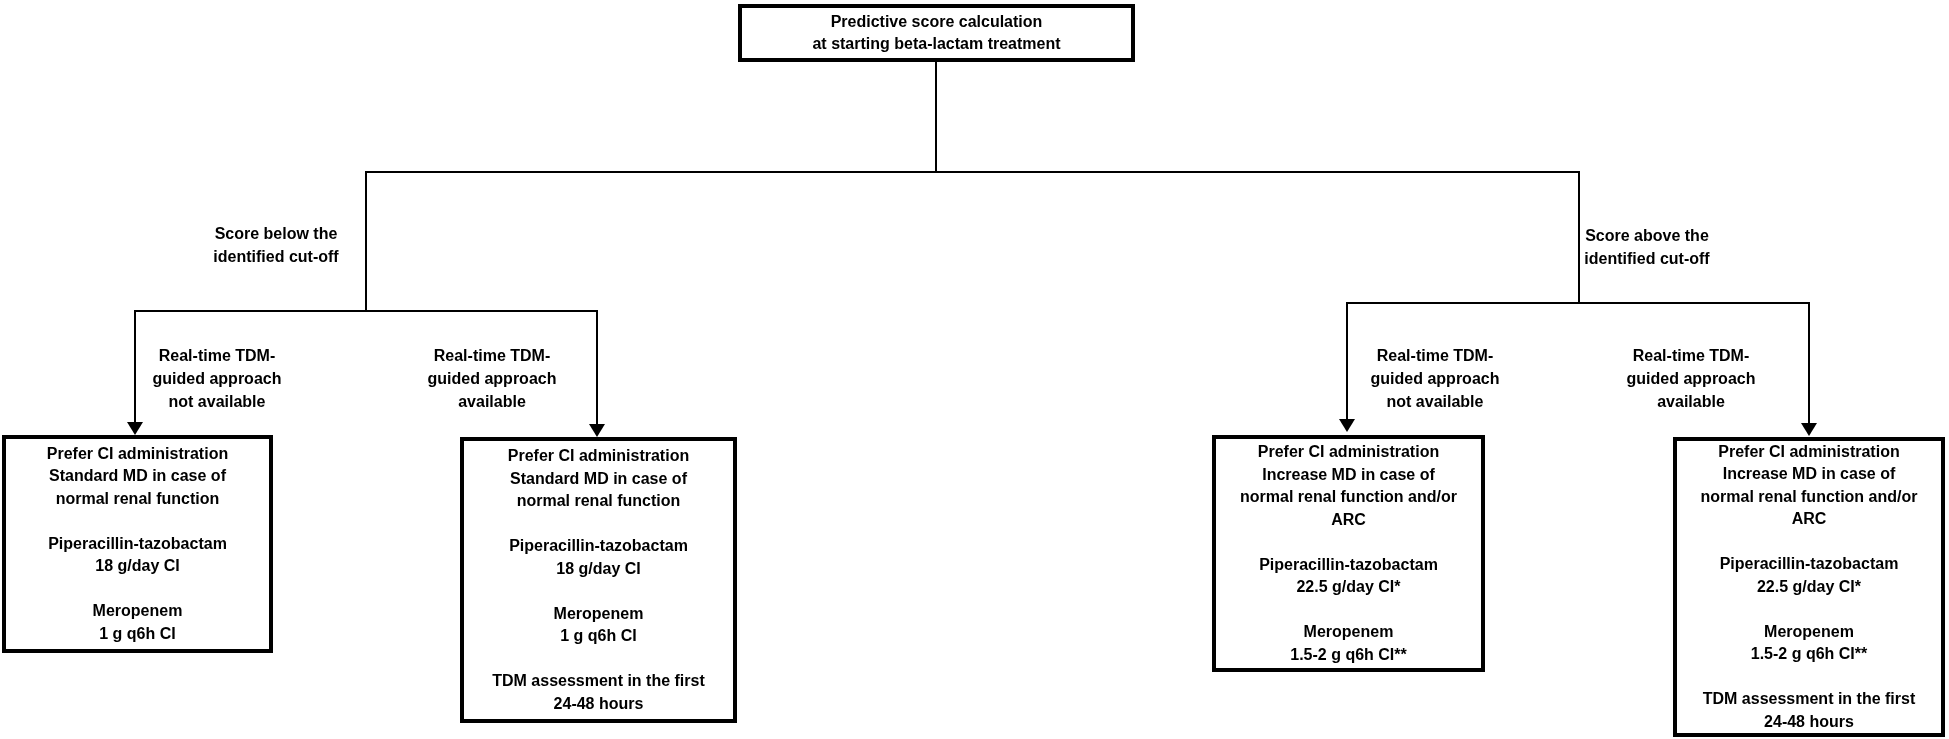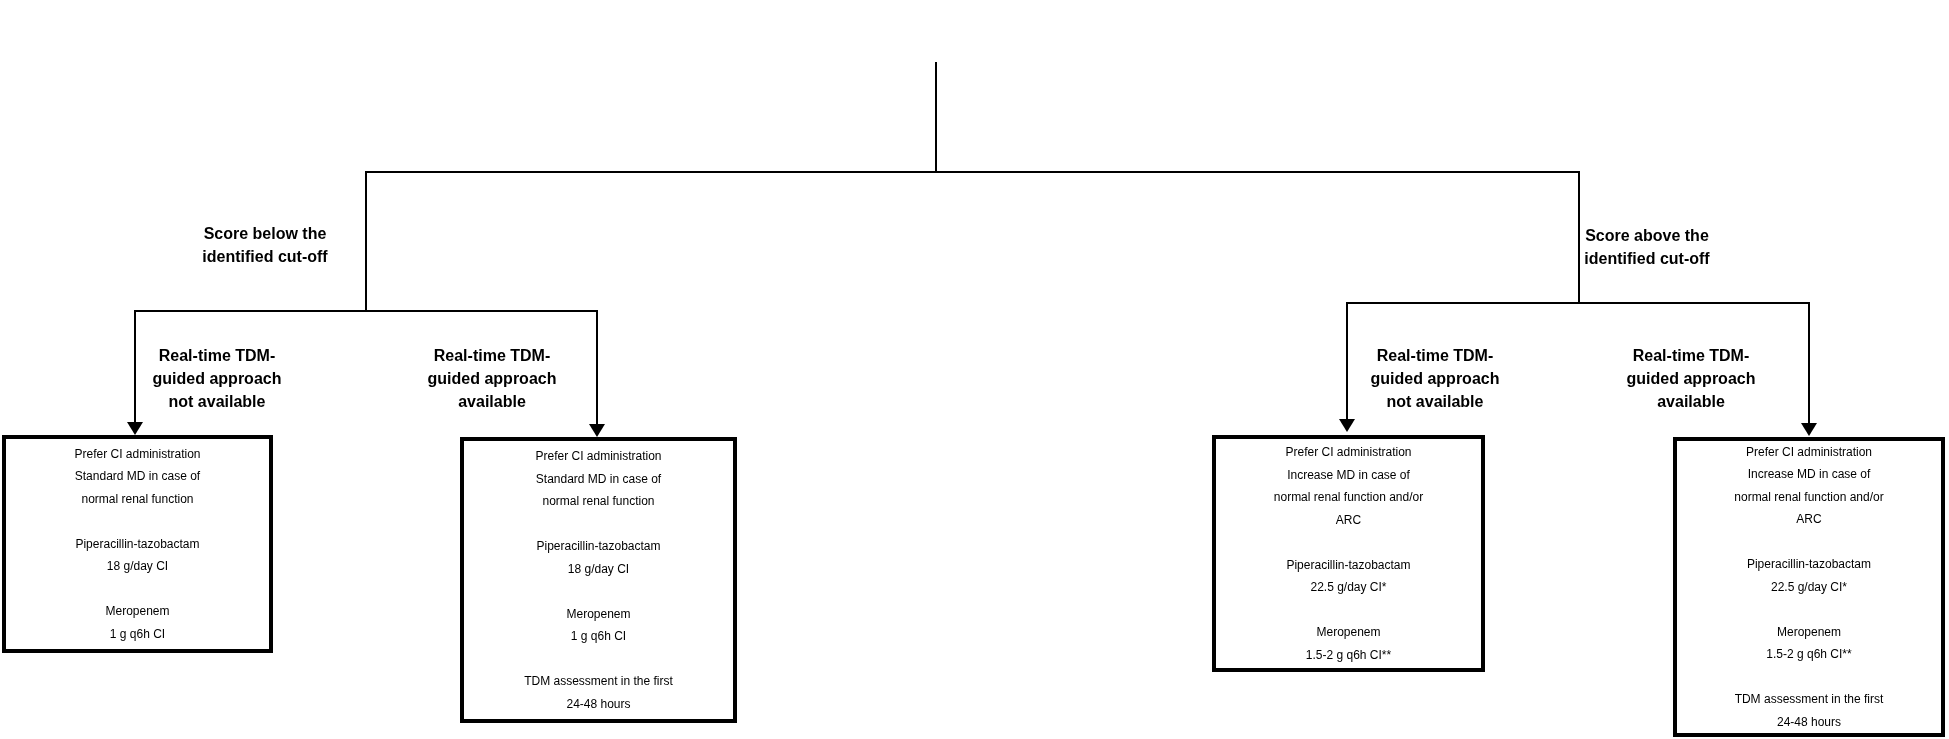--- a/index.html
+++ b/index.html
@@ -21,24 +21,24 @@
     justify-content:center;
     text-align:center;
   }
   .root-box{
     font-weight:bold;
     font-size:16px;
     line-height:22px;
     white-space:pre-line;
   }
   .outcome{
-    font-size:12px;
+    font-size:16px;
     line-height:22.5px;
     white-space:pre-line;
-    font-weight:normal;
+    font-weight:bold;
   }
   .line{
     position:absolute;
     background:#000000;
   }
   .cond-label,.opt-label{
     position:absolute;
     font-weight:bold;
     font-size:16px;
     line-height:23px;
@@ -51,41 +51,45 @@
     border-left:8px solid transparent;
     border-right:8px solid transparent;
     border-top:13px solid #000000;
   }
 </style>
 </head>
 <body>
 
 <div id="canvas">
 
+  <div class="box root-box" style="left:738px;top:4px;width:397px;height:58px;">
+    <span>Predictive score calculation
+at starting beta-lactam treatment</span>
+  </div>
 
   <div class="line" style="left:935px;top:62px;width:2px;height:110px;"></div>
   <div class="line" style="left:366px;top:171px;width:1214px;height:2px;"></div>
   <div class="line" style="left:365px;top:171px;width:2px;height:140px;"></div>
   <div class="line" style="left:1578px;top:171px;width:2px;height:132px;"></div>
   <div class="line" style="left:136px;top:310px;width:462px;height:2px;"></div>
   <div class="line" style="left:1347px;top:302px;width:463px;height:2px;"></div>
 
   <div class="line" style="left:134px;top:310px;width:2px;height:114px;"></div>
   <div class="arrowhead" style="left:127px;top:422px;"></div>
 
   <div class="line" style="left:596px;top:310px;width:2px;height:116px;"></div>
   <div class="arrowhead" style="left:589px;top:424px;"></div>
 
   <div class="line" style="left:1346px;top:302px;width:2px;height:118px;"></div>
   <div class="arrowhead" style="left:1339px;top:419px;"></div>
 
   <div class="line" style="left:1808px;top:302px;width:2px;height:122px;"></div>
   <div class="arrowhead" style="left:1801px;top:423px;"></div>
 
-  <div class="cond-label" style="left:165px;top:222px;width:200px;">Score below the
+  <div class="cond-label" style="left:176px;top:222px;width:200px;">Score below the
 identified cut-off</div>
   <div class="cond-label" style="left:1547px;top:224px;width:200px;">Score above the
 identified cut-off</div>
 
   <div class="opt-label" style="left:127px;top:344px;width:180px;">Real-time TDM-
 guided approach
 not available</div>
   <div class="opt-label" style="left:402px;top:344px;width:180px;">Real-time TDM-
 guided approach
 available</div>

